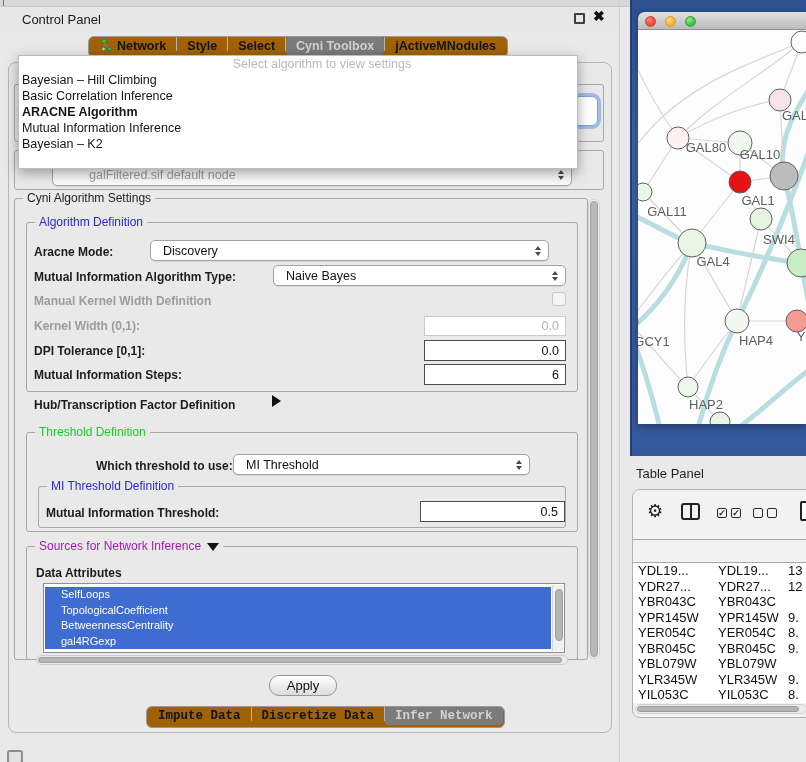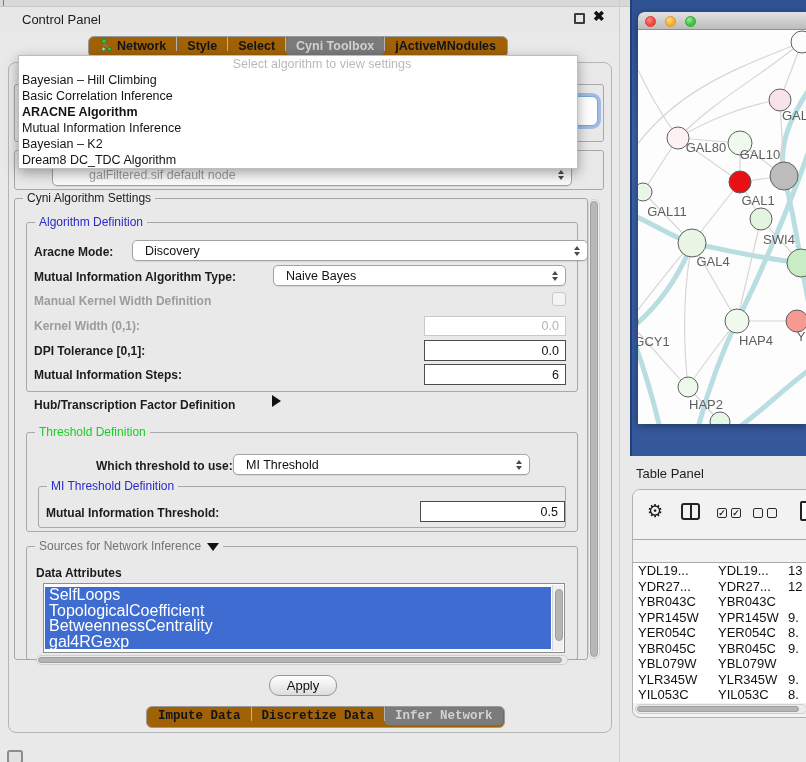--- a/index.html
+++ b/index.html
@@ -76,21 +76,21 @@
     display:flex; align-items:center; justify-content:flex-end; padding:0 6px; }
   .tfield.dis { border:1px solid #c9c9c9; color:#b3b3b3; }
   .checkbox { width:14px; height:14px; border:1px solid #c8c8c8; border-radius:3px; background:#f4f4f4; }
 
   .tri-right { width:0; height:0; border-top:6px solid transparent; border-bottom:6px solid transparent; border-left:9px solid #111; }
   .tri-down  { display:inline-block; width:0; height:0; border-left:6px solid transparent; border-right:6px solid transparent; border-top:8px solid #111; vertical-align:middle; margin-left:6px; }
 
   
   .attr-list { left:43px; top:583px; width:522px; height:70px; background:#fff; border:1px solid #8e8e8e; overflow:hidden; }
   .attr-rows { position:absolute; left:1px; top:3px; right:13px; }
-  .attr-item { height:15.5px; line-height:15.5px; background:#3f6cd1; color:#fff; font-size:16px; padding-left:4px; white-space:nowrap; }
+  .attr-item { height:15.5px; line-height:15.5px; background:#3f6cd1; color:#fff; font-size:11px; padding-left:16px; white-space:nowrap; }
   .vscroll { position:absolute; right:1px; top:1px; width:11px; bottom:1px; background:#f0f0f0; border-left:1px solid #d5d5d5; }
   .vthumb { position:absolute; left:1.5px; width:8px; background:#b5b5b5; border:1px solid #9e9e9e; border-radius:5px; }
   .hscroll { left:36px; top:655px; width:532px; height:10px; background:#ececec; border:1px solid #cfcfcf; border-radius:5px; }
   .hthumb { position:absolute; left:1px; top:1px; height:6px; background:#b5b5b5; border:1px solid #9e9e9e; border-radius:4px; }
 
   
   .set-vscroll { left:588px; top:199px; width:12px; height:460px; background:#efefef; border:1px solid #d2d2d2; border-radius:6px; }
   .set-vthumb { position:absolute; left:1px; top:1px; width:8px; height:456px; background:#b8b8b8; border:1px solid #a0a0a0; border-radius:5px; }
 
   
@@ -196,36 +196,35 @@
 </div>
 
 <div class="abs dropdown">
   <div class="dd-head">Select algorithm to view settings</div>
   <div id="dd-items">
       <div class="dd-item">Bayesian – Hill Climbing</div>
       <div class="dd-item">Basic Correlation Inference</div>
       <div class="dd-item bold">ARACNE Algorithm</div>
       <div class="dd-item">Mutual Information Inference</div>
       <div class="dd-item">Bayesian – K2</div>
-      <div class="dd-item">Dream8 DC_TDC Algorithm</div>
     </div>
 </div>
 
 <div class="abs groupbox settings-group">
   <span class="gb-title" style="color:#1e1e1e;">Cyni Algorithm Settings</span>
 </div>
 <div class="abs set-vscroll">
     <span class="set-vthumb"></span>
   </div>
 
 <div class="abs groupbox gb-blue alg-group">
   <span class="gb-title">Algorithm Definition</span>
 </div>
 <span class="blab" style="left:34px; top:245px;">Aracne Mode:</span>
-<div class="abs combo" style="left:132px; top:240px; width:456px; height:21px;">
+<div class="abs combo" style="left:150px; top:240px; width:399px; height:21px;">
   <span>Discovery</span>
   <span class="spin">
       <i class="up"></i>
       <i class="dn"></i>
     </span>
 </div>
 <span class="blab" style="left:34px; top:270px;">Mutual Information Algorithm Type:</span>
 <div class="abs combo" style="left:273px; top:265px; width:293px; height:21px;">
   <span>Naive Bayes</span>
   <span class="spin">
@@ -264,21 +263,21 @@
 </div>
 <div class="abs groupbox gb-blue mi-group">
   <span class="gb-title">MI Threshold Definition</span>
 </div>
 <span class="blab" style="left:46px; top:506px;">Mutual Information Threshold:</span>
 <div class="abs tfield" style="left:420px; top:501px; width:145px; height:21px;">
     <span>0.5</span>
   </div>
 
 <div class="abs groupbox src-group">
-  <span class="gb-title" style="color:#737373;"><span>Sources for Network Inference</span><span class="tri-down"></span></span>
+  <span class="gb-title" style="color:#a21caf;"><span>Sources for Network Inference</span><span class="tri-down"></span></span>
 </div>
 <span class="blab" style="left:36px; top:566px;">Data Attributes</span>
 <div class="abs attr-list">
   <div class="attr-rows" id="attr-list">
       <div class="attr-item">SelfLoops</div>
       <div class="attr-item">TopologicalCoefficient</div>
       <div class="attr-item">BetweennessCentrality</div>
       <div class="attr-item">gal4RGexp</div>
     </div>
   <div class="vscroll">

